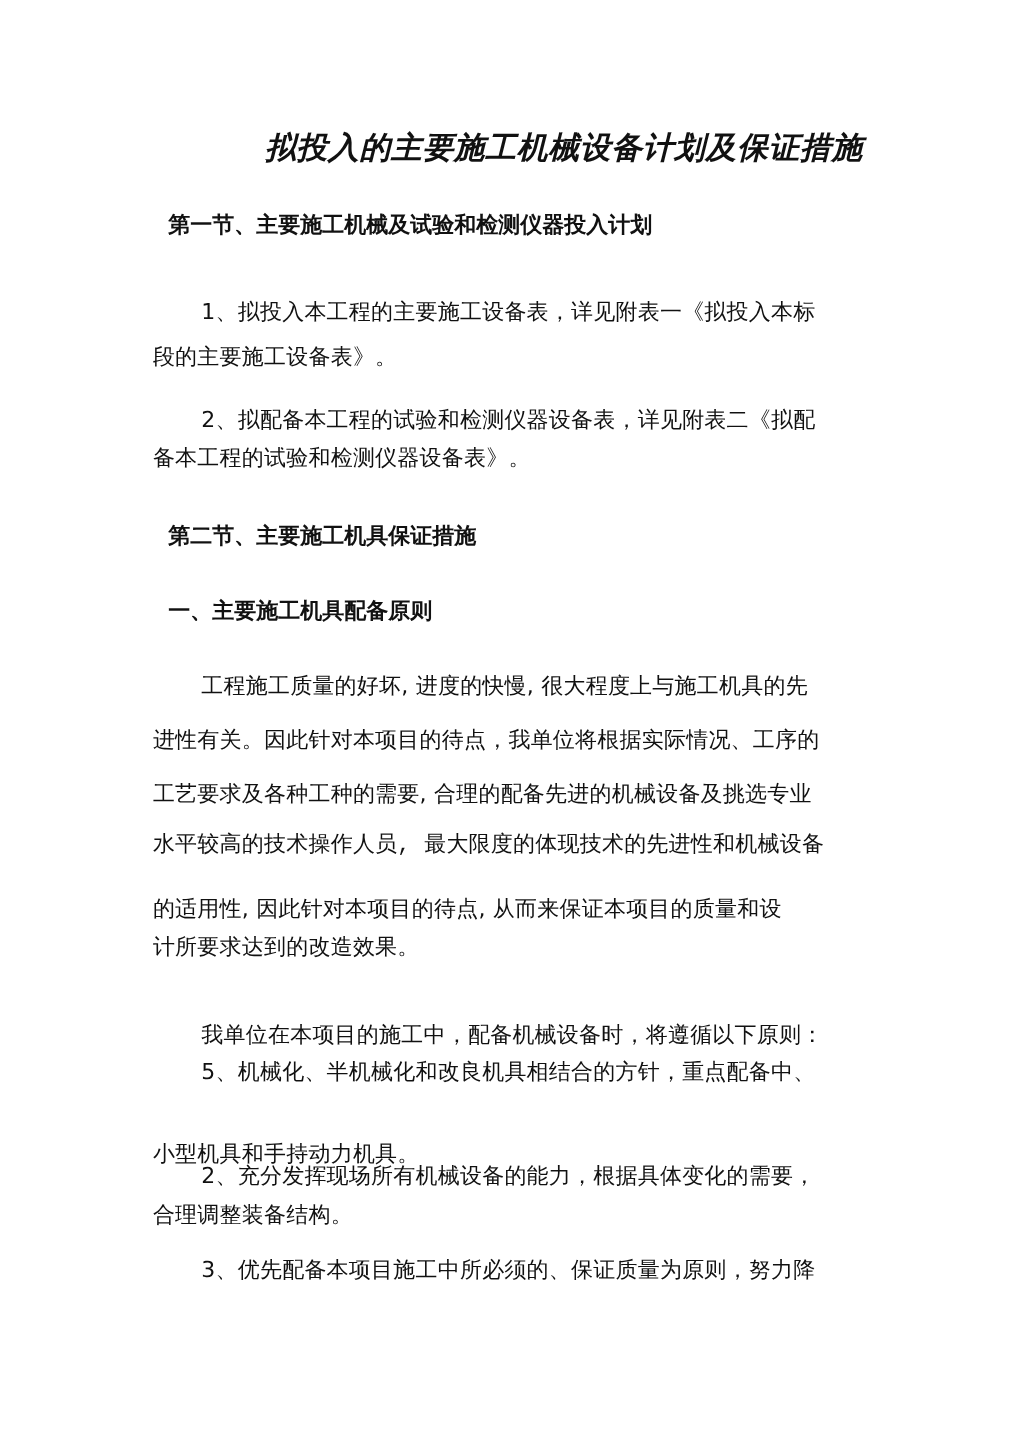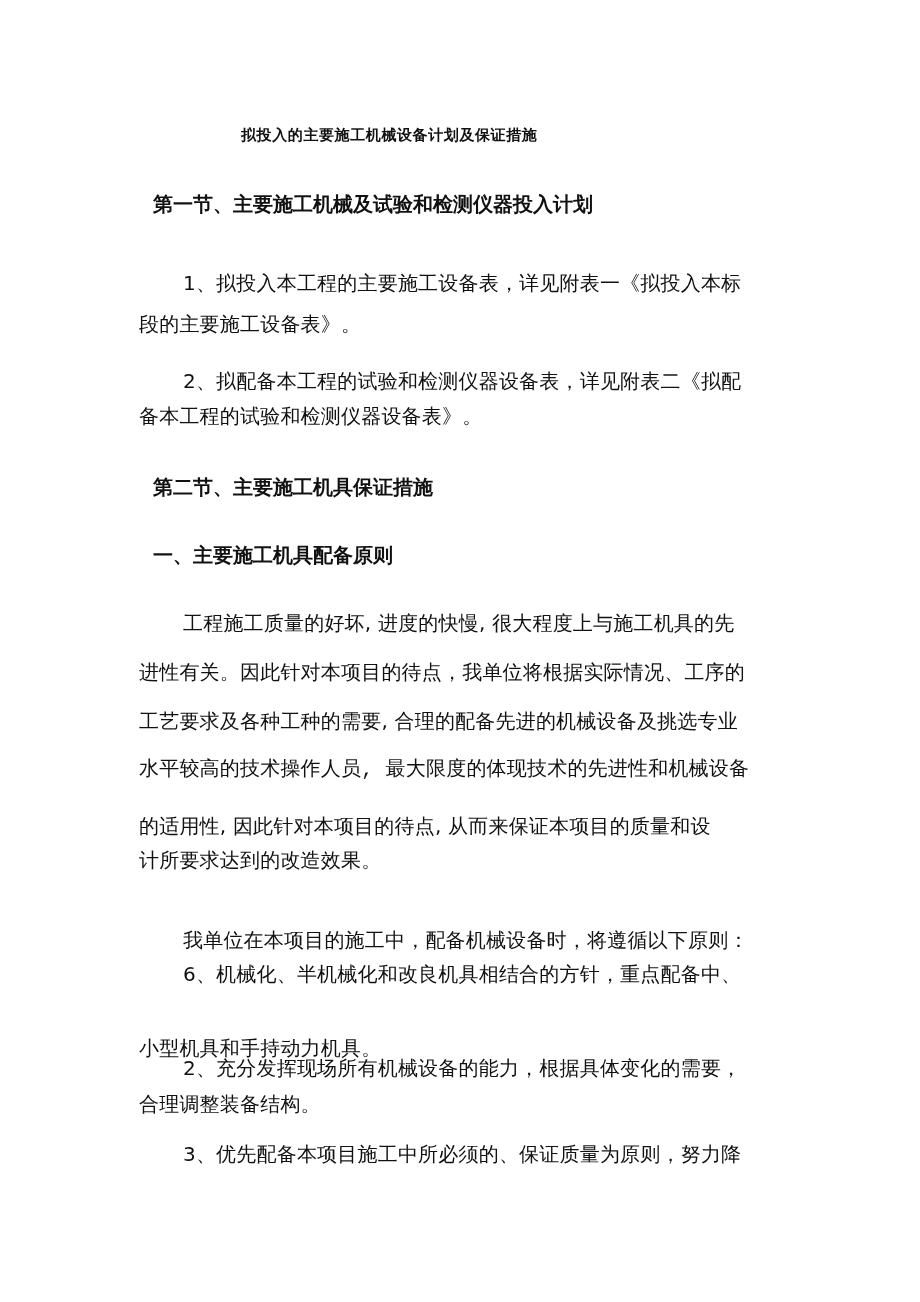--- a/index.html
+++ b/index.html
@@ -17,22 +17,23 @@
     }
     .line {
       position: absolute;
       white-space: nowrap;
       font-size: 20px;
       line-height: 24px;
       letter-spacing: 0.3px;
     }
     .title {
       font-weight: bold;
-      font-size: 15px;
+      font-size: 28px;
       letter-spacing: 0.6px;
+      font-style: italic;
     }
     .heading {
       font-weight: bold;
       font-size: 20px;
       letter-spacing: 0px;
       margin-left: 14px;
     }
     .body-text {
       font-size: 20px;
       letter-spacing: 0.2px;
@@ -59,21 +60,21 @@
 
   <div class="line body-text" style="left:183px; top:611px;">工程施工质量的好坏, 进度的快慢, 很大程度上与施工机具的先</div>
   <div class="line body-text" style="left:139px; top:660px;">进性有关。因此针对本项目的待点，我单位将根据实际情况、工序的</div>
   <div class="line body-text" style="left:139px; top:709px;">工艺要求及各种工种的需要, 合理的配备先进的机械设备及挑选专业</div>
   <div class="line body-text" style="left:139px; top:758px;font-family:Liberation Mono, monospace;">水平较高的技术操作人员, 最大限度的体现技术的先进性和机械设备</div>
   <div class="line body-text" style="left:139px; top:814px;">的适用性, 因此针对本项目的待点, 从而来保证本项目的质量和设</div>
   <div class="line body-text" style="left:139px; top:848px;">计所要求达到的改造效果。</div>
 
   <div class="line body-text" style="left:183px; top:928px;text-align:right;">我单位在本项目的施工中，配备机械设备时，将遵循以下原则：</div>
 
-  <div class="line body-text" style="left:183px; top:962px;">6、机械化、半机械化和改良机具相结合的方针，重点配备中、</div>
+  <div class="line body-text" style="left:183px; top:962px;">5、机械化、半机械化和改良机具相结合的方针，重点配备中、</div>
   <div class="line body-text" style="left:139px; top:1036px;text-align:center;">小型机具和手持动力机具。</div>
 
   <div class="line body-text" style="left:183px; top:1056px;">2、充分发挥现场所有机械设备的能力，根据具体变化的需要，</div>
   <div class="line body-text" style="left:139px; top:1092px;">合理调整装备结构。</div>
 
   <div class="line body-text" style="left:183px; top:1142px;">3、优先配备本项目施工中所必须的、保证质量为原则，努力降</div>
 
 </div>
 
 </body></html>

